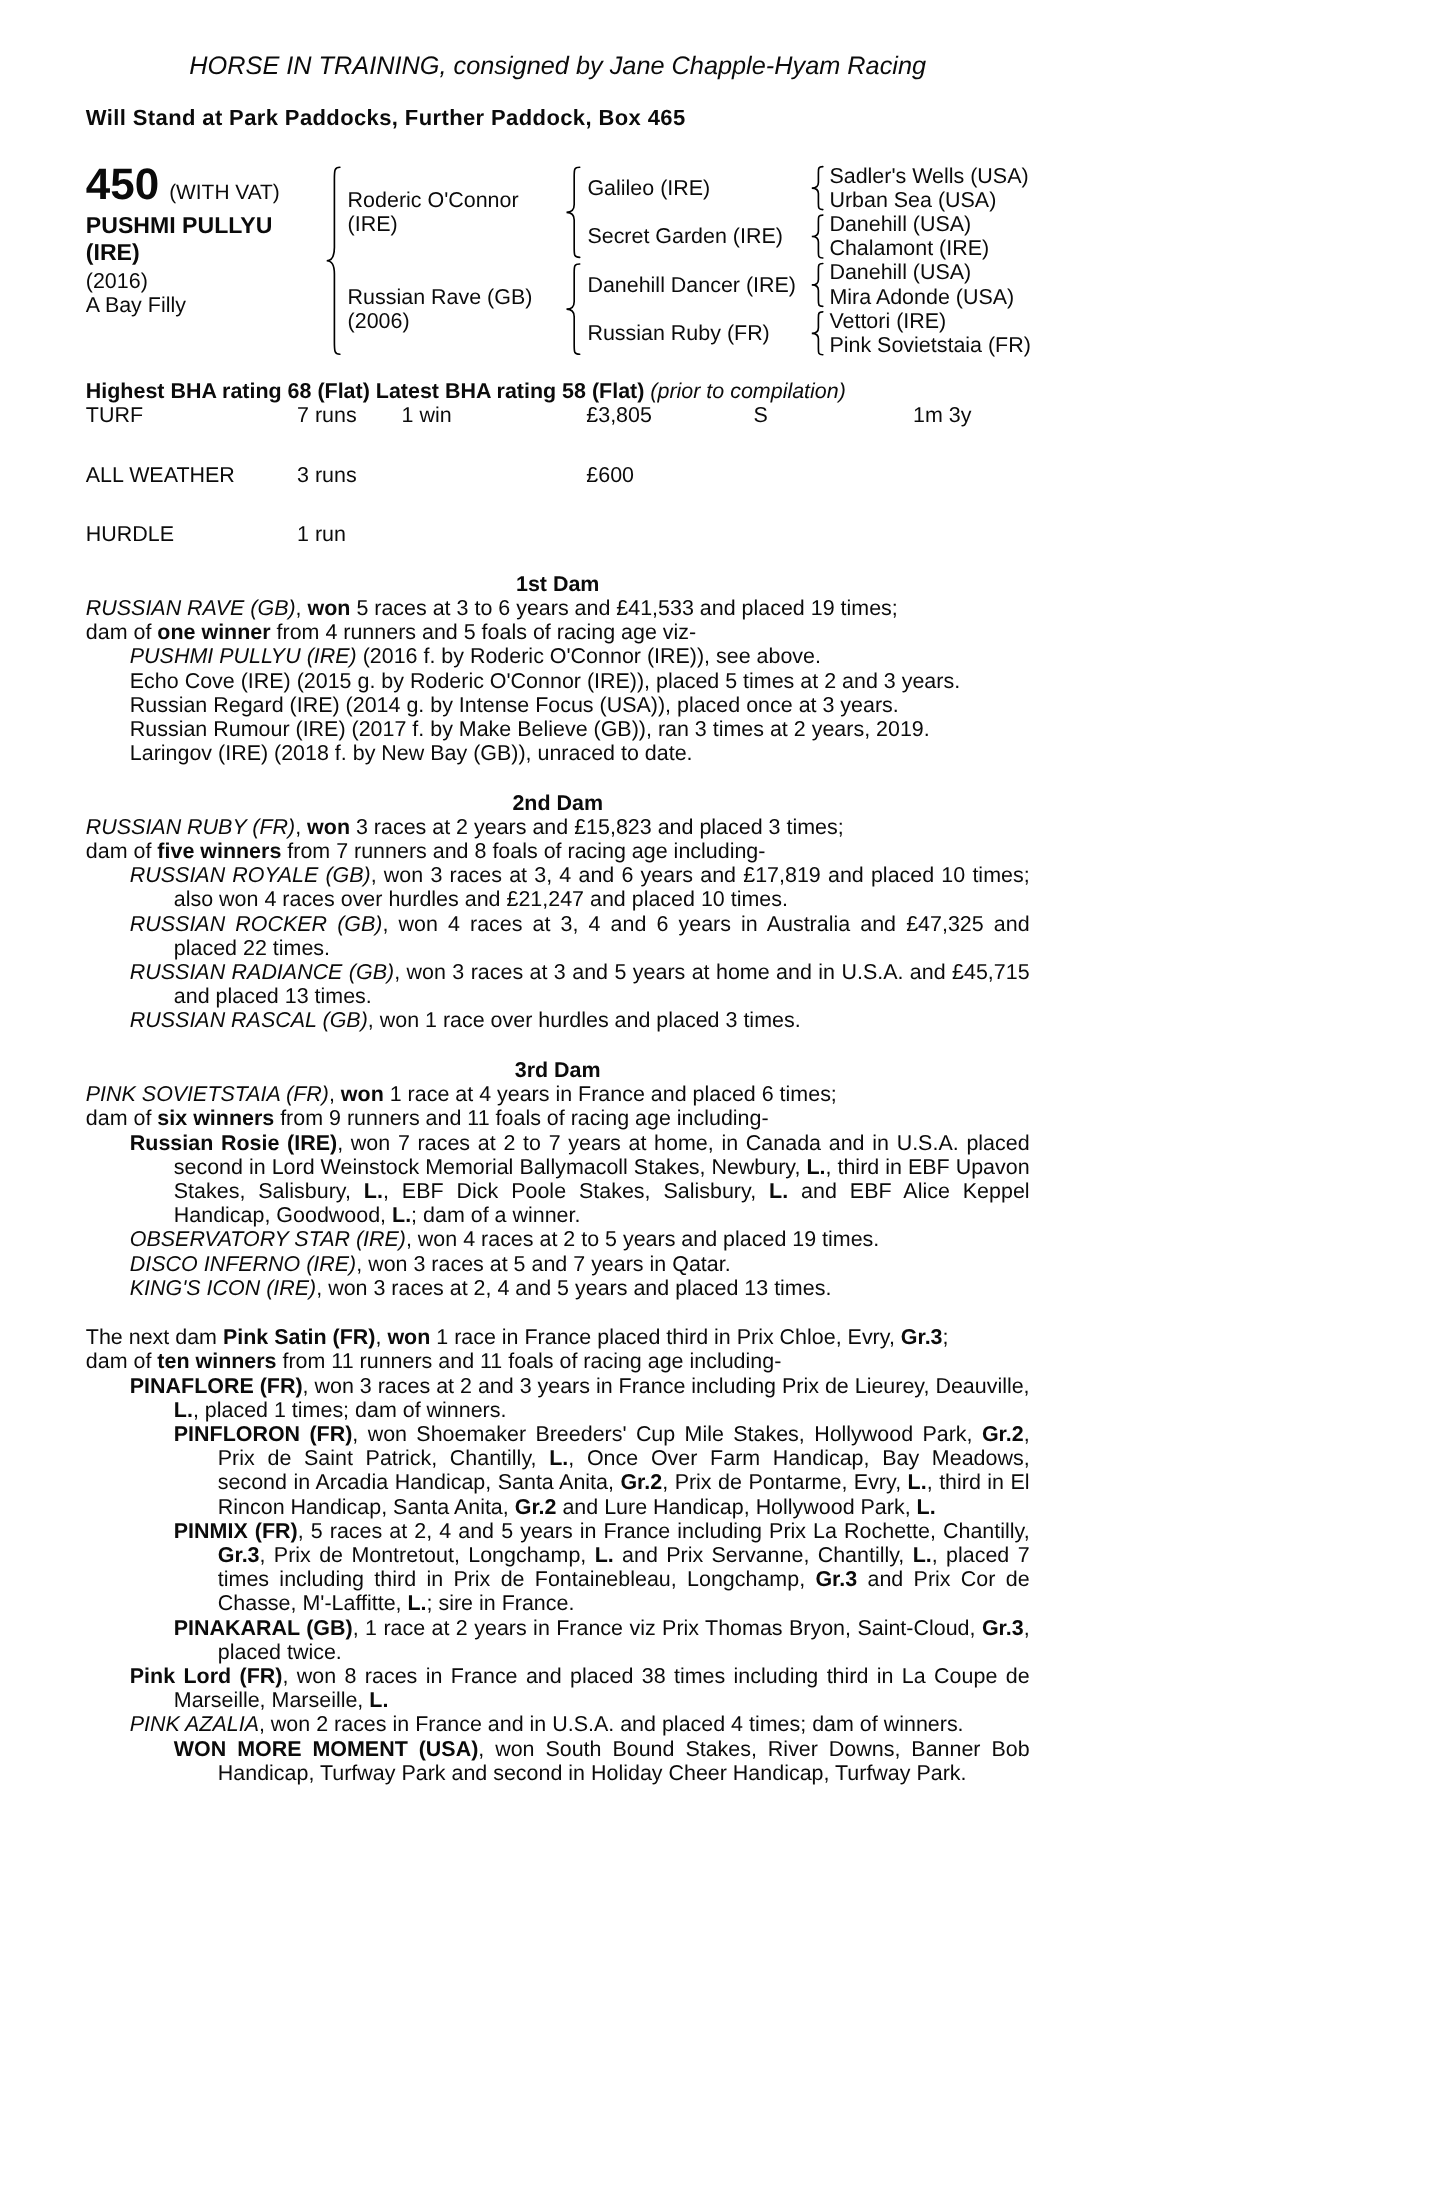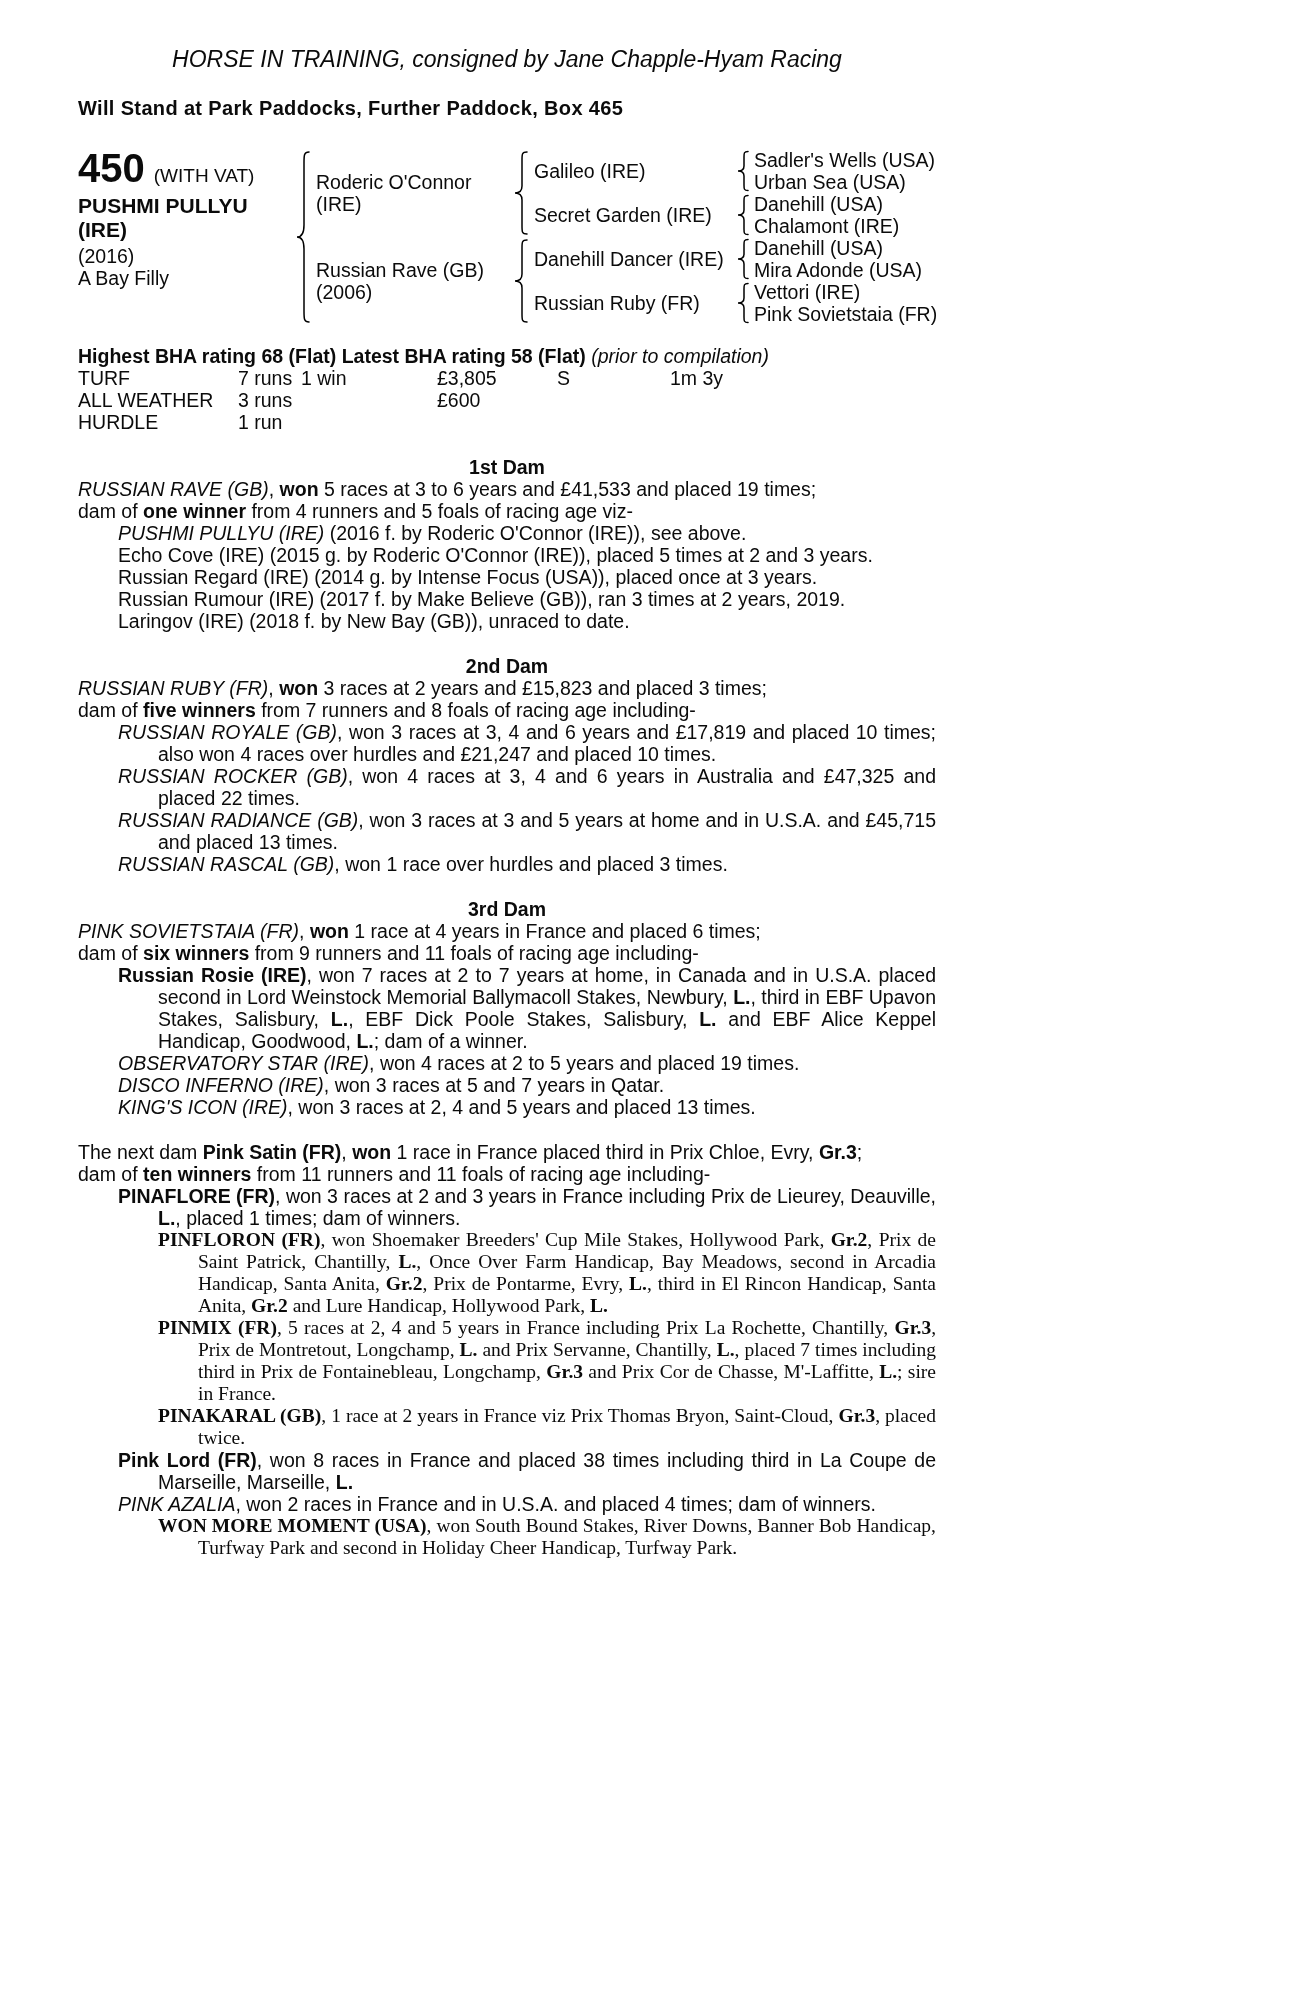--- a/index.html
+++ b/index.html
@@ -37,29 +37,29 @@
   .c-ss{grid-column:5;grid-row:1 / span 2;}
   .c-sd{grid-column:5;grid-row:3 / span 2;}
   .c-ds{grid-column:5;grid-row:5 / span 2;}
   .c-dd{grid-column:5;grid-row:7 / span 2;}
   .gg{grid-column:7;display:flex;align-items:center;white-space:nowrap;}
   .r1{grid-row:1}.r2{grid-row:2}.r3{grid-row:3}.r4{grid-row:4}
   .r5{grid-row:5}.r6{grid-row:6}.r7{grid-row:7}.r8{grid-row:8}
 
   
   .summary{margin-bottom:22px;}
-  .rr-table{display:grid;grid-template-columns:160px 63px 136px 120px 113px auto;}
+  .rr-table{display:grid;grid-template-columns:160px 63px 136px 120px 113px auto;gap:32px;}
   .rr-cell{white-space:nowrap;}
 
   
   .section{margin-top:23px;}
   .sec-heading{font-weight:700;text-align:center;}
   .para{text-align:justify;}
   .p1{padding-left:80px;text-indent:-40px;}
-  .p2{padding-left:120px;text-indent:-40px;font-family:Liberation Serif, serif;}
+  .p2{padding-left:120px;text-indent:-40px;}
 
   .seg-b{font-weight:700;}
   .seg-i{font-style:italic;}
 </style>
 </head>
 <body>
 
 <div class="page">
 
   <div class="title">HORSE IN TRAINING, consigned by Jane Chapple-Hyam Racing</div>

